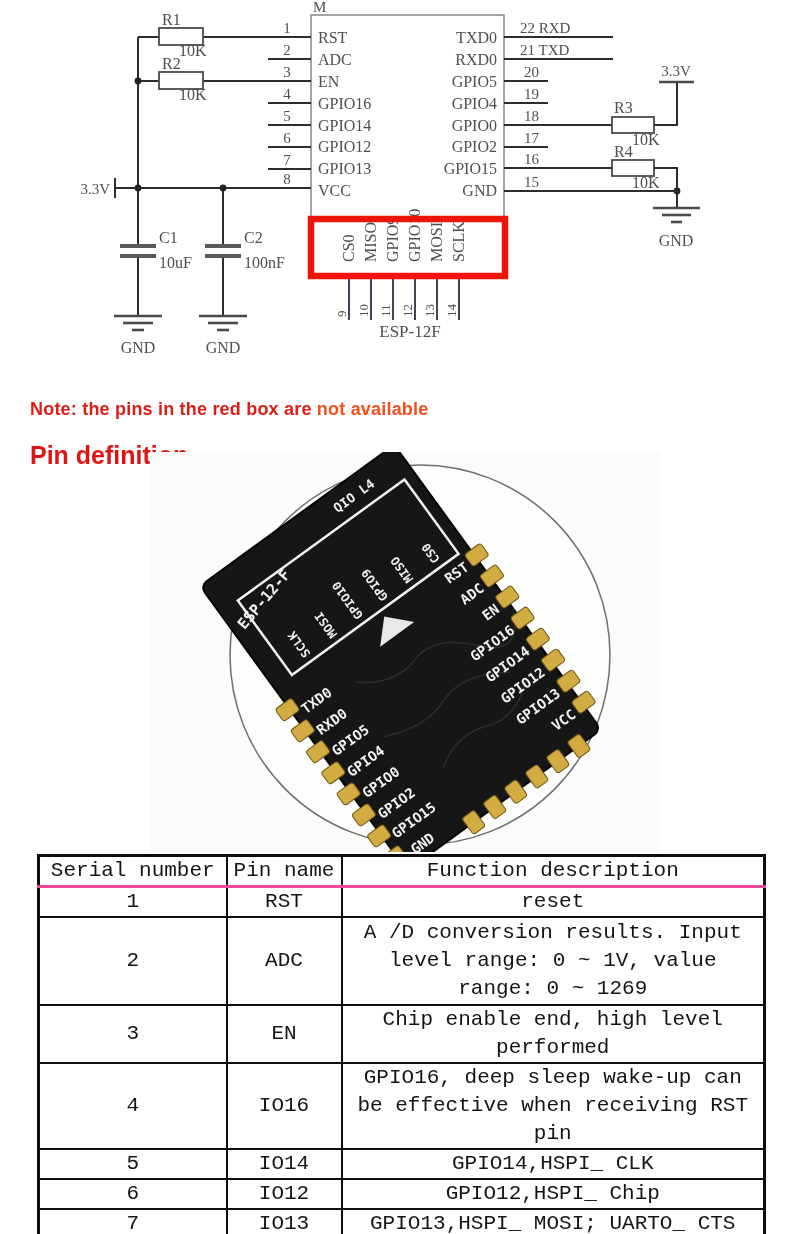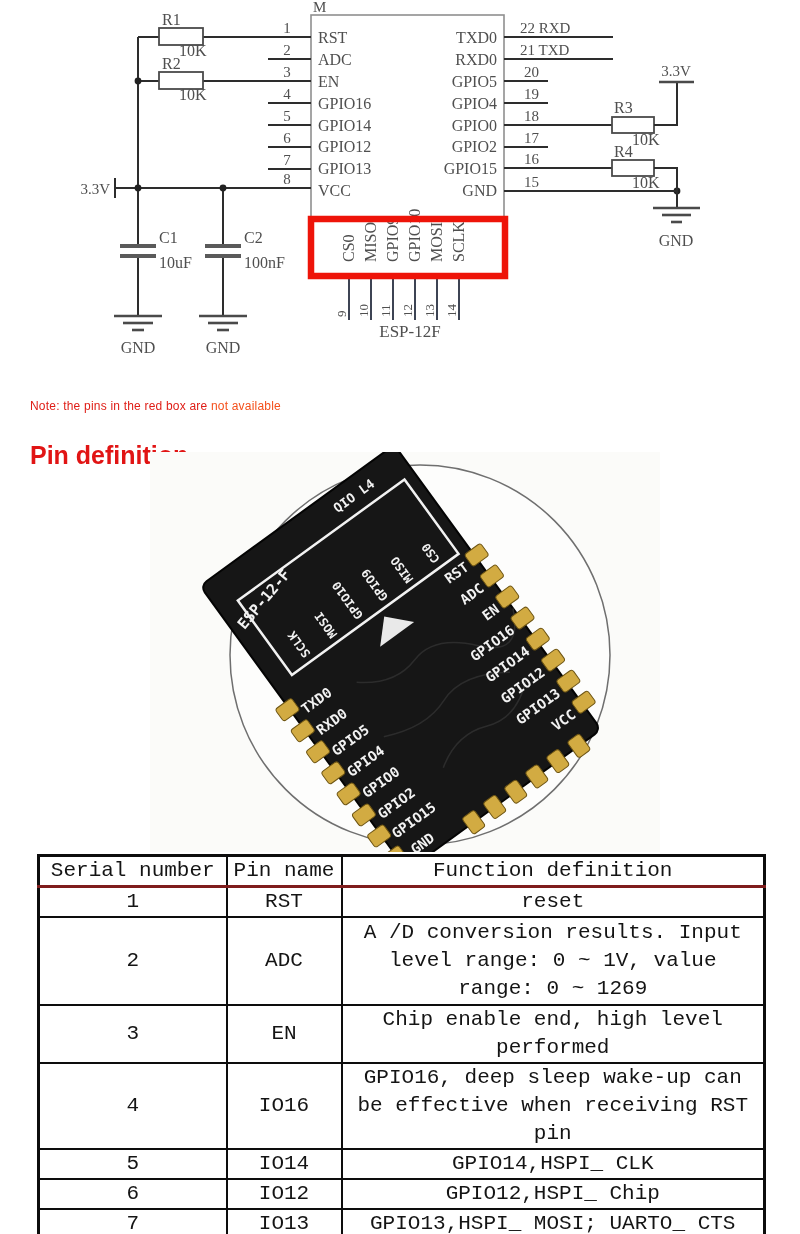--- a/index.html
+++ b/index.html
@@ -9,35 +9,35 @@
   
   .schematic{position:absolute;left:0;top:0;}
   .st{font-family:"Liberation Serif",serif;fill:#4f4f4f;}
   .wire{stroke:#2d2d2d;stroke-width:2;fill:none;}
   .thin{stroke:#8f8f8f;stroke-width:1.6;fill:#fff;}
   .rbox{stroke:#4a4a4a;stroke-width:1.8;fill:#fff;}
   .gnd{stroke:#4a4a4a;stroke-width:2.6;fill:none;}
   .plate{stroke:#5a5a5a;stroke-width:4;fill:none;}
   .blue{stroke:#3d4454;}
   
-  .note{position:absolute;left:30px;top:399px;font-size:12px;font-weight:normal;color:#df1d16;letter-spacing:0.2px;}
+  .note{position:absolute;left:30px;top:399px;font-size:18px;font-weight:bold;color:#df1d16;letter-spacing:0.2px;}
   .note .hl{color:#f4501c;}
   .heading{position:absolute;left:30px;top:441px;font-size:25px;font-weight:bold;color:#e11414;margin:0;}
   
   .photo{position:absolute;left:150px;top:452px;}
   .pt{font-family:"DejaVu Sans Mono",monospace;font-weight:bold;fill:#f2f2f2;}
   .pad{fill:#d2ab42;stroke:#6e5513;stroke-width:1;}
   .trace{stroke:#2c2c2c;stroke-width:1.5;fill:none;}
   
   .pin-table{position:absolute;left:37px;top:854px;width:729px;border-collapse:collapse;
              font-family:"Liberation Mono",monospace;font-size:21px;color:#141414;
              border:3px solid #0d0d0d;table-layout:fixed;}
   .pin-table th,.pin-table td{border:2px solid #0d0d0d;text-align:center;vertical-align:middle;
              padding:0;font-weight:normal;line-height:28px;}
-  .pin-table th{border-bottom:3px solid #7f1d1d;}
+  .pin-table th{border-bottom:3px solid #ec4899;}
   .pin-table .desc{white-space:pre-line;font-family:Liberation Mono, monospace;}
   .col-serial{width:188px;}.col-pin{width:115px;}.col-desc{width:423px;}
 </style>
 </head>
 <body>
 
 <div class="page">
 
   <svg class="schematic" width="800" height="380" viewBox="0 0 800 380">
 
@@ -255,21 +255,21 @@
   <table class="pin-table">
     <colgroup>
         <col class="col-serial">
         <col class="col-pin">
         <col class="col-desc">
       </colgroup>
     <thead>
       <tr style="height:31px;">
         <th>Serial number</th>
         <th>Pin name</th>
-        <th>Function definition</th>
+        <th>Function description</th>
       </tr>
     </thead>
     <tbody>
       <tr style="height:28px;">
         <td>1</td>
         <td>RST</td>
         <td class="desc">reset</td>
       </tr>
       <tr style="height:88px;">
         <td>2</td>

